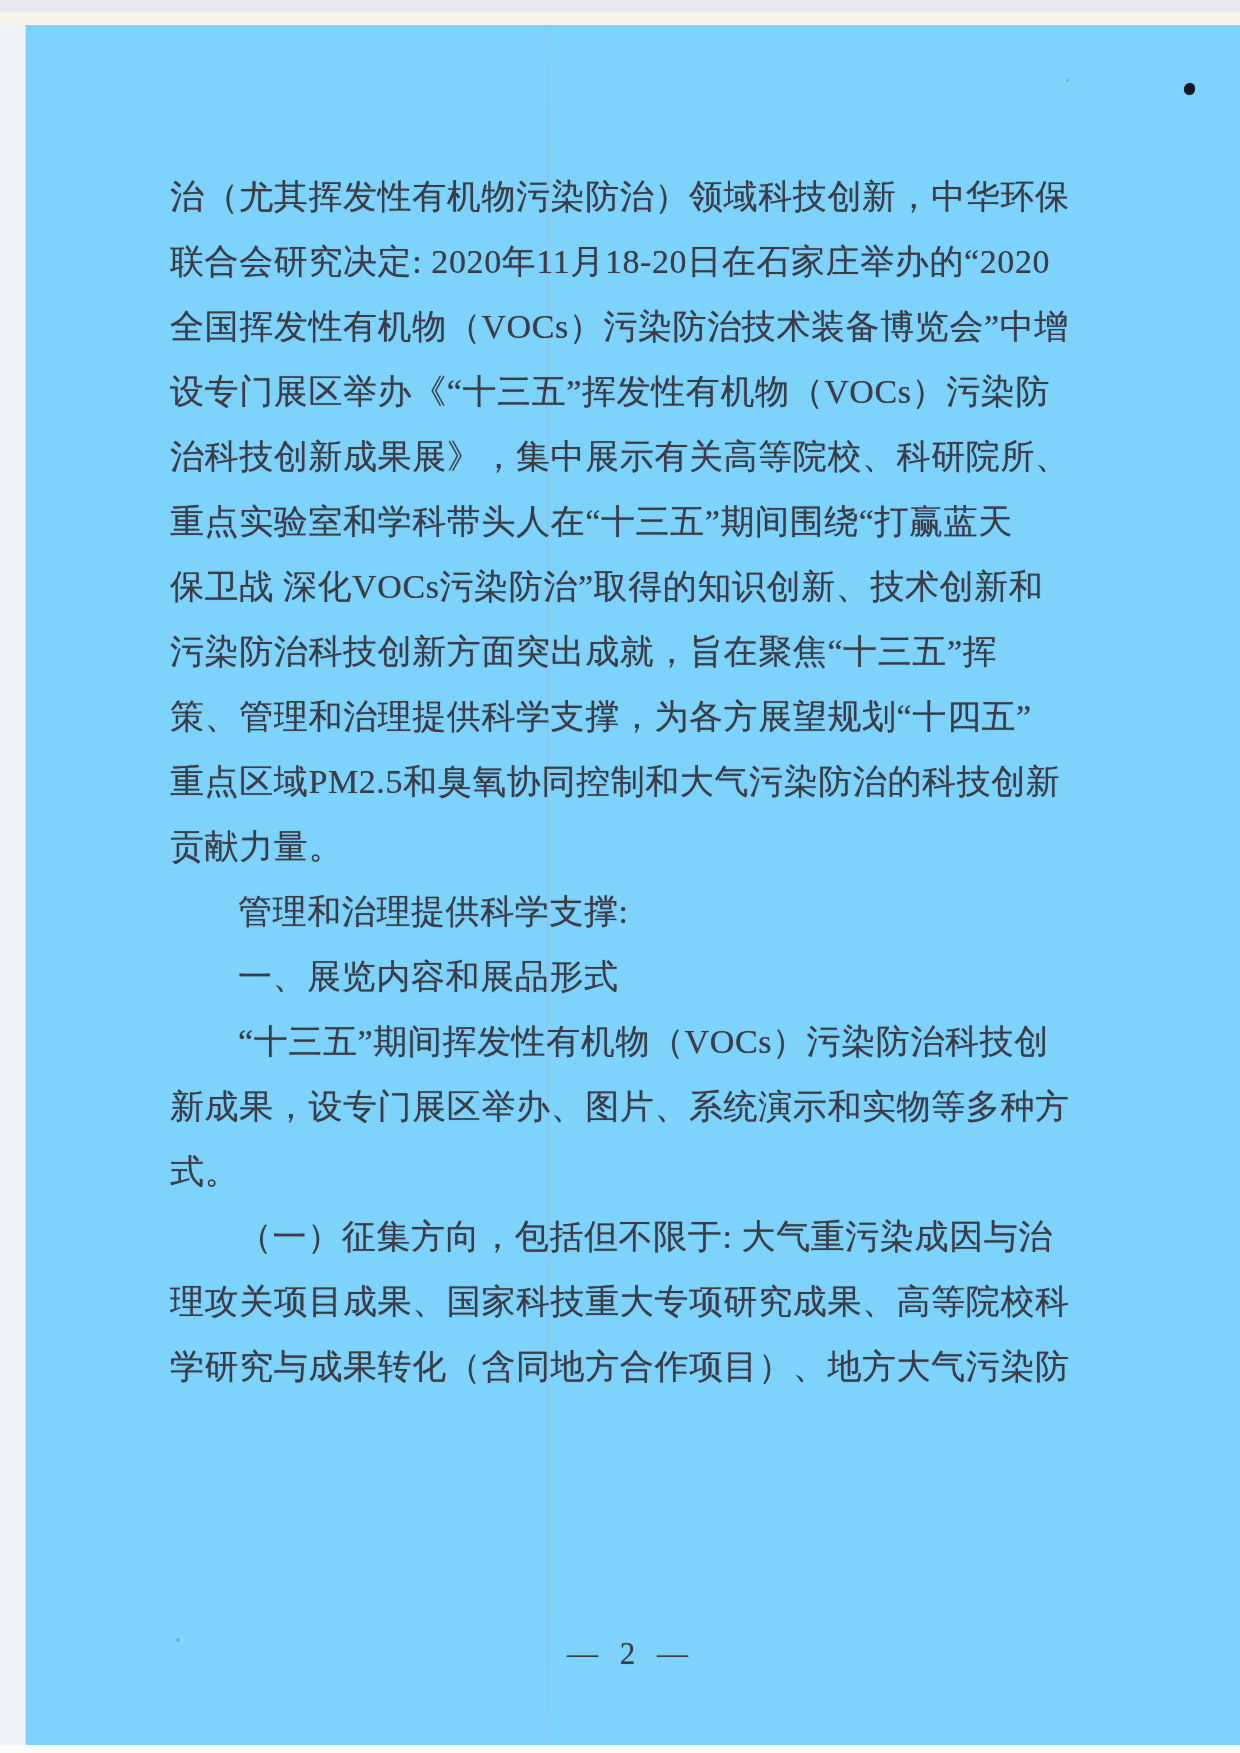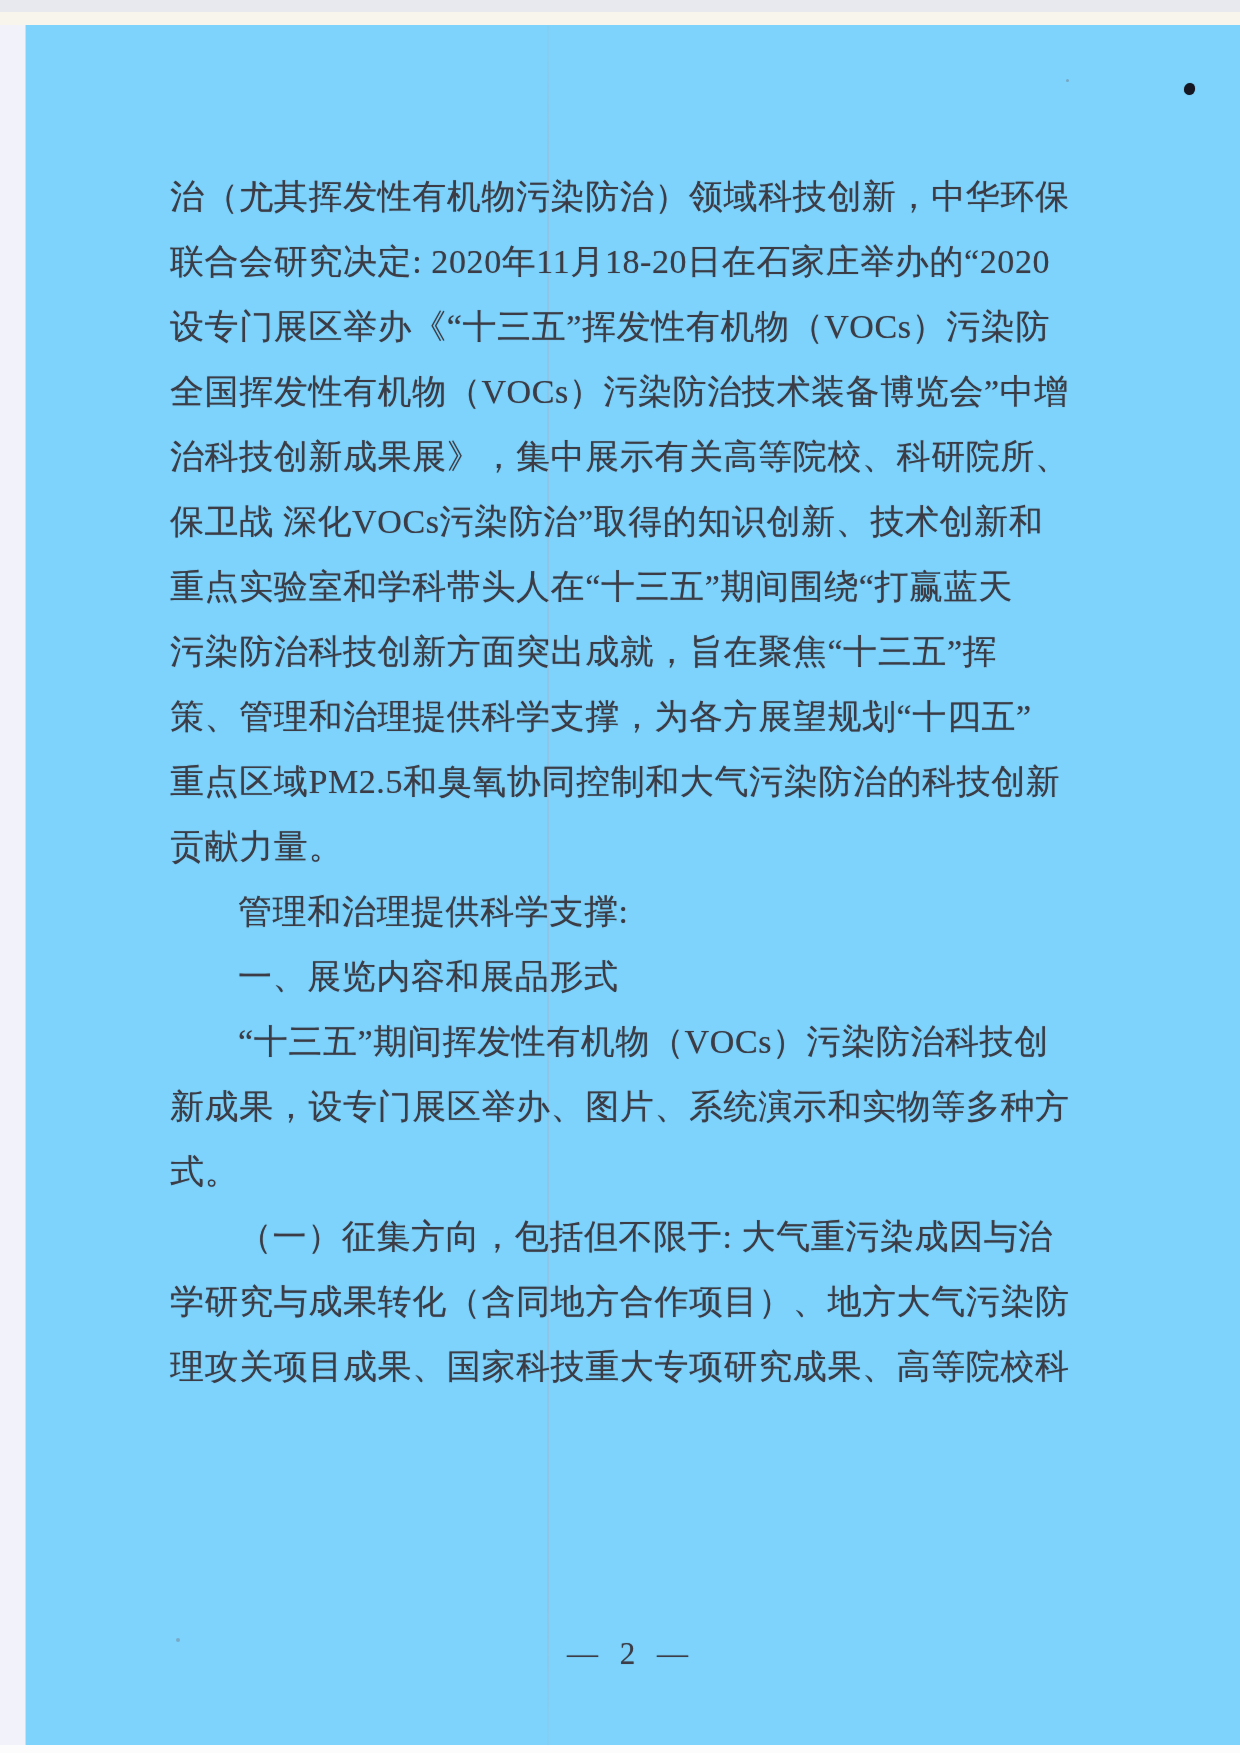--- a/index.html
+++ b/index.html
@@ -79,35 +79,35 @@
   <div class="top-strip"></div>
   <div class="left-margin-band"></div>
   <div class="fold-line"></div>
   <div class="ink-dot"></div>
   <div class="speck"></div>
   <div class="speck2"></div>
 
   <div class="text-block">
       <div class="line">治（尤其挥发性有机物污染防治）领域科技创新，中华环保</div>
       <div class="line">联合会研究决定: 2020年11月18-20日在石家庄举办的“2020</div>
+      <div class="line">全国挥发性有机物（VOCs）污染防治技术装备博览会”中增</div>
       <div class="line">设专门展区举办《“十三五”挥发性有机物（VOCs）污染防</div>
-      <div class="line">全国挥发性有机物（VOCs）污染防治技术装备博览会”中增</div>
       <div class="line">治科技创新成果展》，集中展示有关高等院校、科研院所、</div>
+      <div class="line">重点实验室和学科带头人在“十三五”期间围绕“打赢蓝天</div>
       <div class="line">保卫战 深化VOCs污染防治”取得的知识创新、技术创新和</div>
-      <div class="line">重点实验室和学科带头人在“十三五”期间围绕“打赢蓝天</div>
       <div class="line">污染防治科技创新方面突出成就，旨在聚焦“十三五”挥</div>
       <div class="line">策、管理和治理提供科学支撑，为各方展望规划“十四五”</div>
       <div class="line">重点区域PM2.5和臭氧协同控制和大气污染防治的科技创新</div>
       <div class="line">贡献力量。</div>
       <div class="line indent">管理和治理提供科学支撑:</div>
       <div class="line indent">一、展览内容和展品形式</div>
       <div class="line indent">“十三五”期间挥发性有机物（VOCs）污染防治科技创</div>
       <div class="line">新成果，设专门展区举办、图片、系统演示和实物等多种方</div>
       <div class="line">式。</div>
       <div class="line indent">（一）征集方向，包括但不限于: 大气重污染成因与治</div>
+      <div class="line">理攻关项目成果、国家科技重大专项研究成果、高等院校科</div>
       <div class="line">学研究与成果转化（含同地方合作项目）、地方大气污染防</div>
-      <div class="line">理攻关项目成果、国家科技重大专项研究成果、高等院校科</div>
     </div>
 
   <div class="page-number">— 2 —</div>
 
   <div class="bottom-strip"></div>
 </div>
 
 </body></html>

